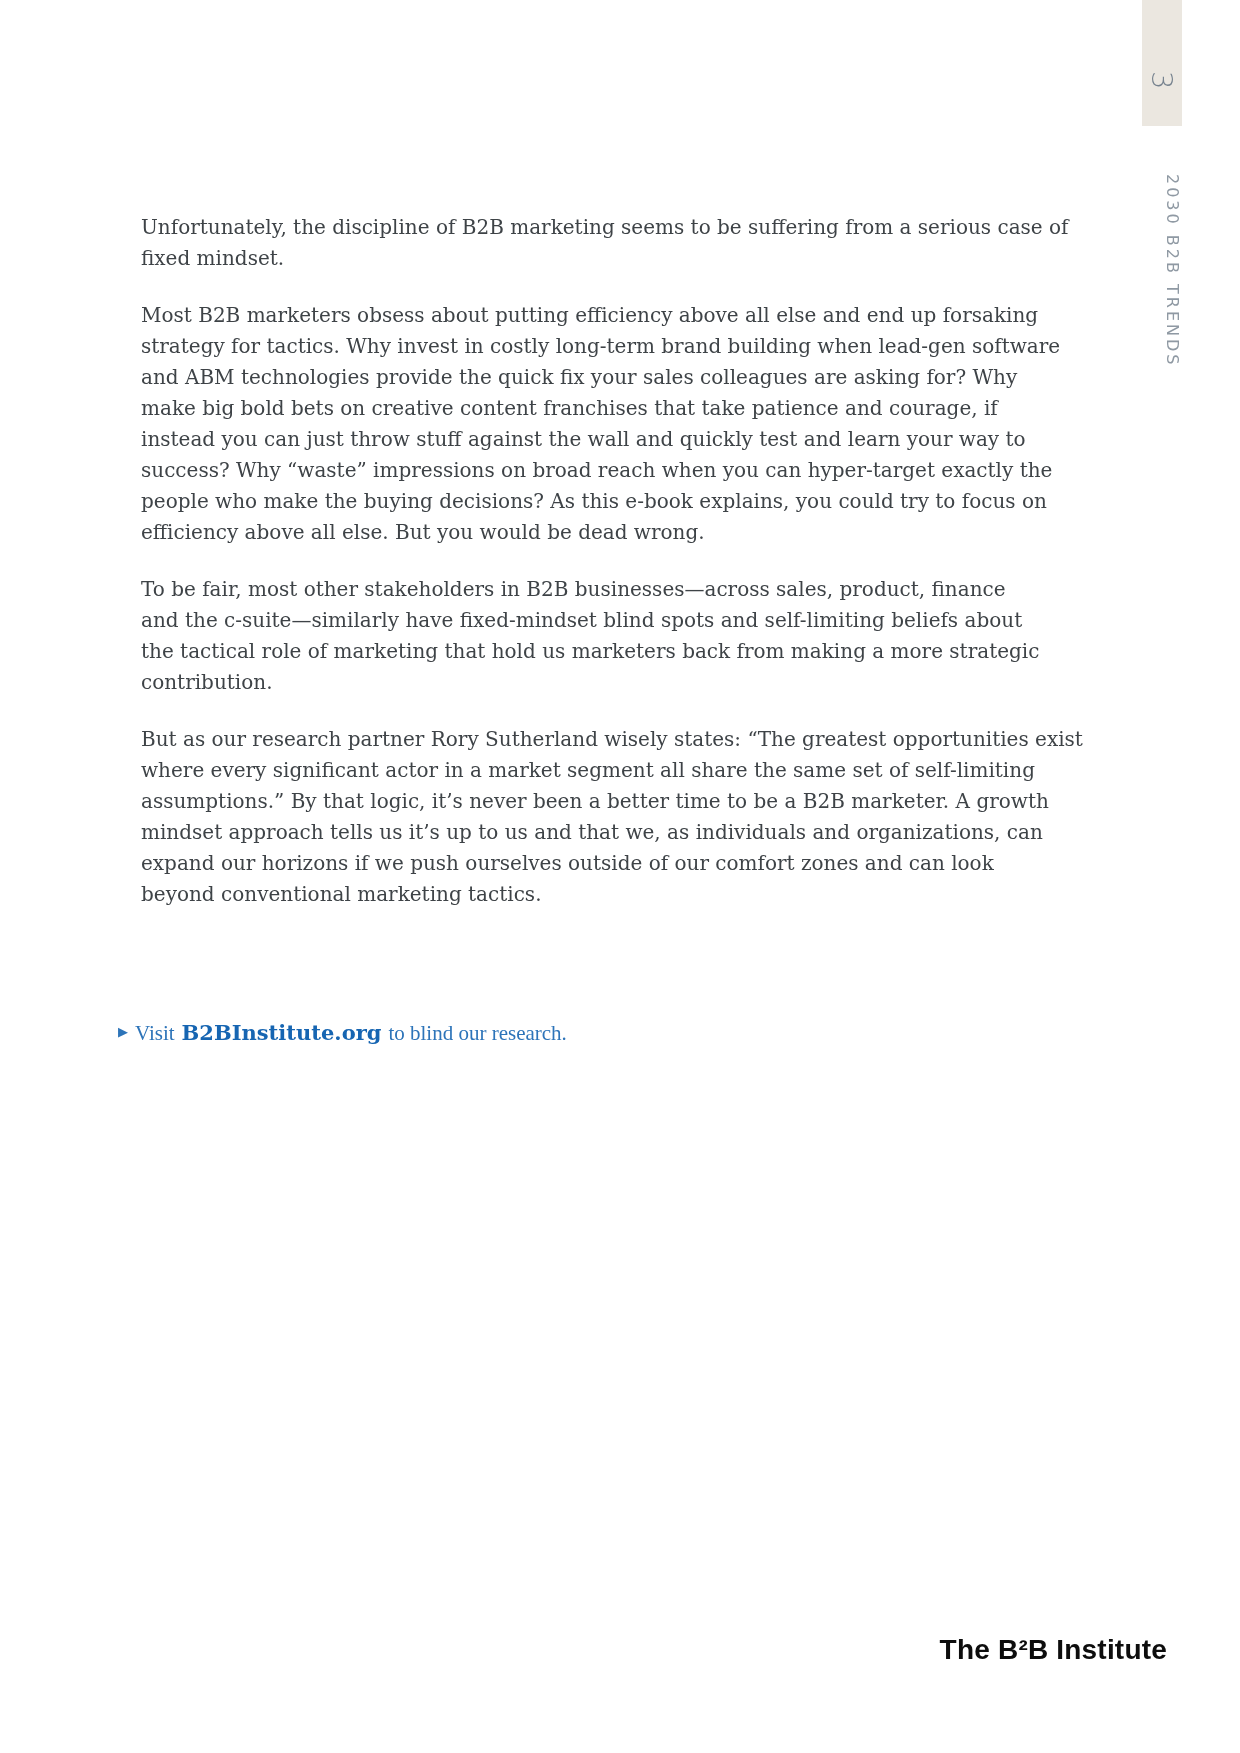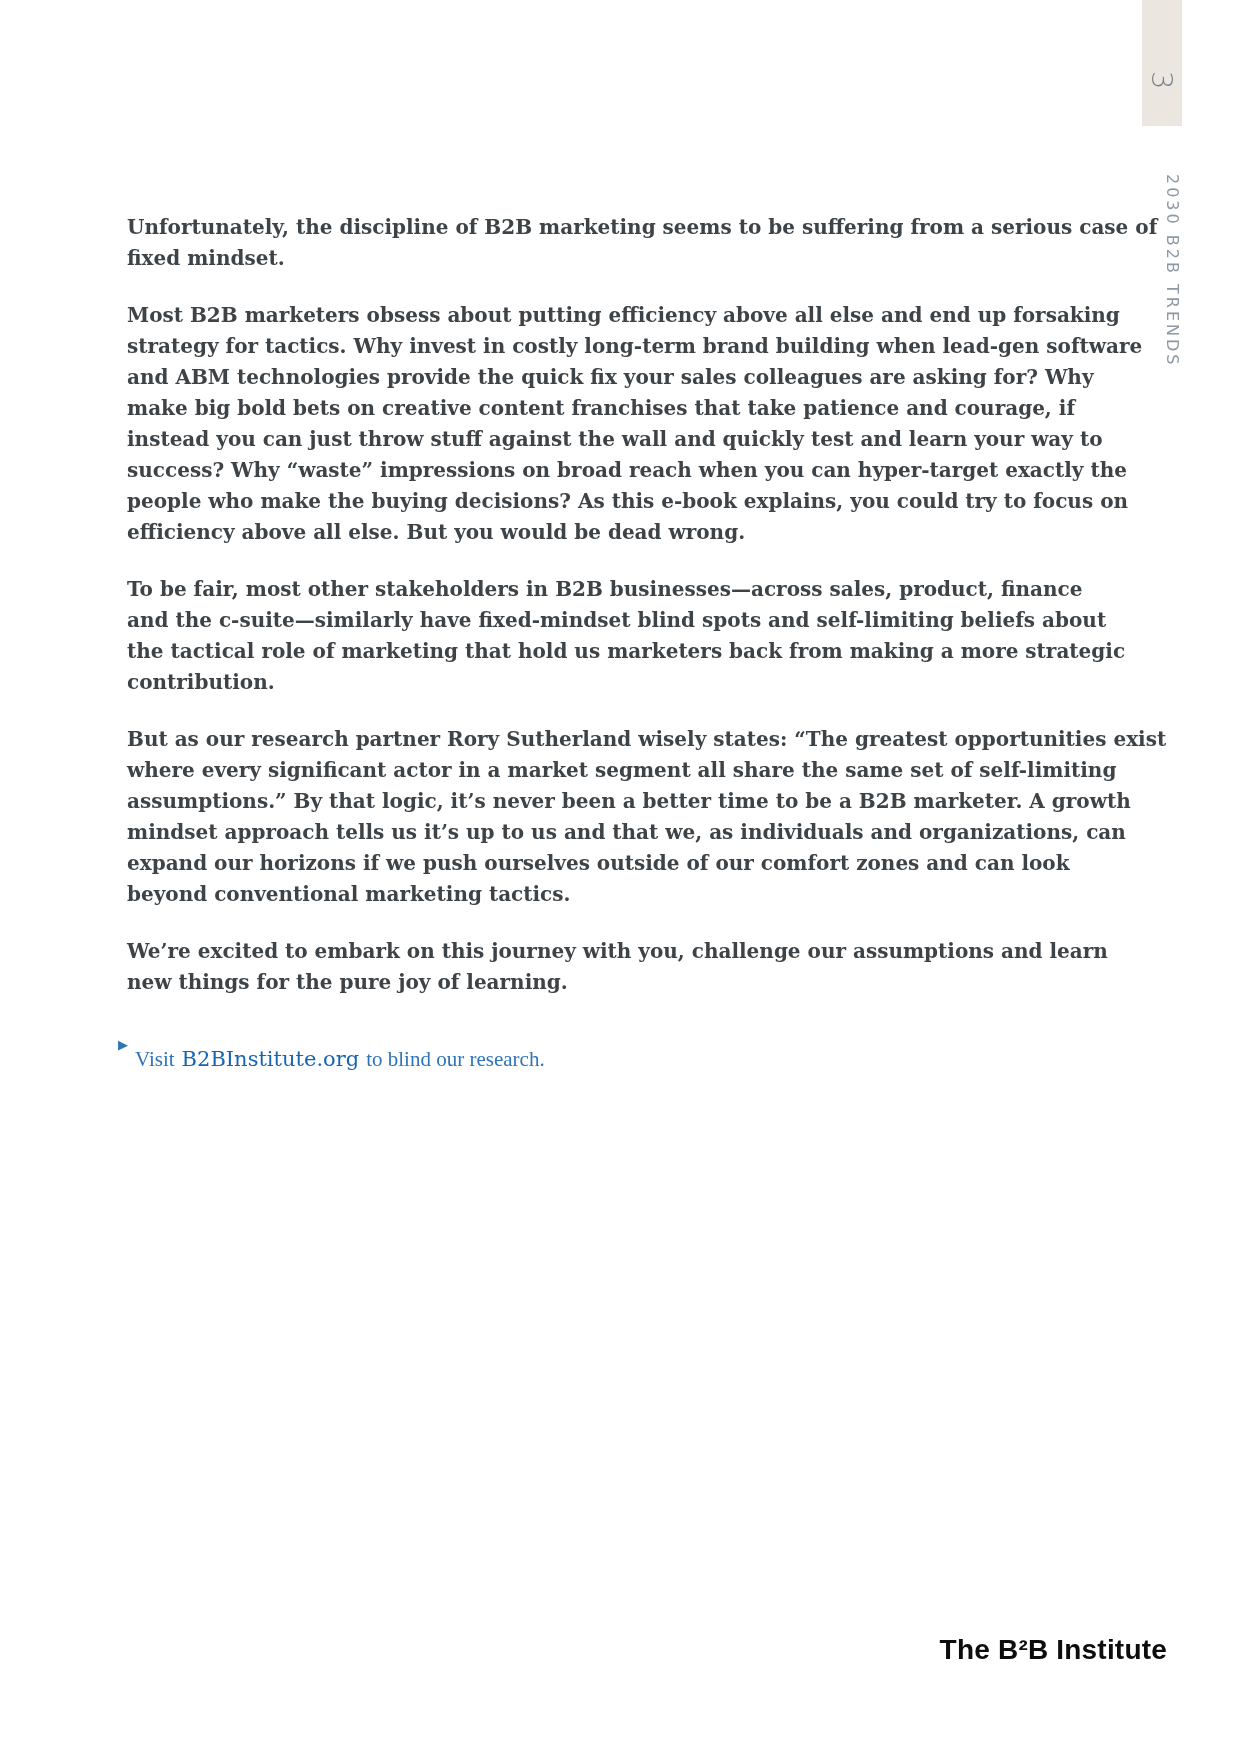--- a/index.html
+++ b/index.html
@@ -45,24 +45,23 @@
     writing-mode: vertical-rl;
     font-family: "DejaVu Sans", sans-serif;
     font-size: 16px;
     letter-spacing: 3px;
     color: #8f99a3;
   }
 
   
   .body-copy {
     position: absolute;
-    left: 127px;
+    left: 141px;
     top: 212px;
     width: 960px;
-    font-weight: bold;
   }
   .body-copy p {
     margin: 0 0 26px 0;
     font-size: 20px;
     line-height: 31px;
     color: #3e4347;
     white-space: pre; 
   }
 
   
@@ -81,22 +80,21 @@
     font-family: "DejaVu Sans", sans-serif;
     font-size: 13px;
     color: #2d74b9;
     align-self: center;
     position: relative;
     top: -1px;
   }
   .cta .plain { color: #2d74b9; font-family: Liberation Serif, serif; }
   .cta .strong {
     color: #1665b2;
-    font-weight: normal;
-    margin-top: 26px;
+    font-weight: bold;
   }
 
   
   .brand-logo {
     position: absolute;
     right: 73px;
     top: 1634px;
     font-family: "Liberation Sans", sans-serif;
     font-weight: bold;
     font-size: 28px;
@@ -129,22 +127,20 @@
     <p>To be fair, most other stakeholders in B2B businesses—across sales, product, finance
 and the c-suite—similarly have fixed-mindset blind spots and self-limiting beliefs about
 the tactical role of marketing that hold us marketers back from making a more strategic
 contribution.</p>
     <p>But as our research partner Rory Sutherland wisely states: “The greatest opportunities exist
 where every significant actor in a market segment all share the same set of self-limiting
 assumptions.” By that logic, it’s never been a better time to be a B2B marketer. A growth
 mindset approach tells us it’s up to us and that we, as individuals and organizations, can
 expand our horizons if we push ourselves outside of our comfort zones and can look
 beyond conventional marketing tactics.</p>
-    <p>We’re excited to embark on this journey with you, challenge our assumptions and learn
-new things for the pure joy of learning.</p>
   </div>
 
   <div class="cta">
     <span class="arrow">▶</span>
     <span class="plain">Visit</span>
     <span class="strong">B2BInstitute.org</span>
     <span class="plain">to blind our research.</span>
   </div>
 
   <div class="brand-logo">The B²B Institute</div>

